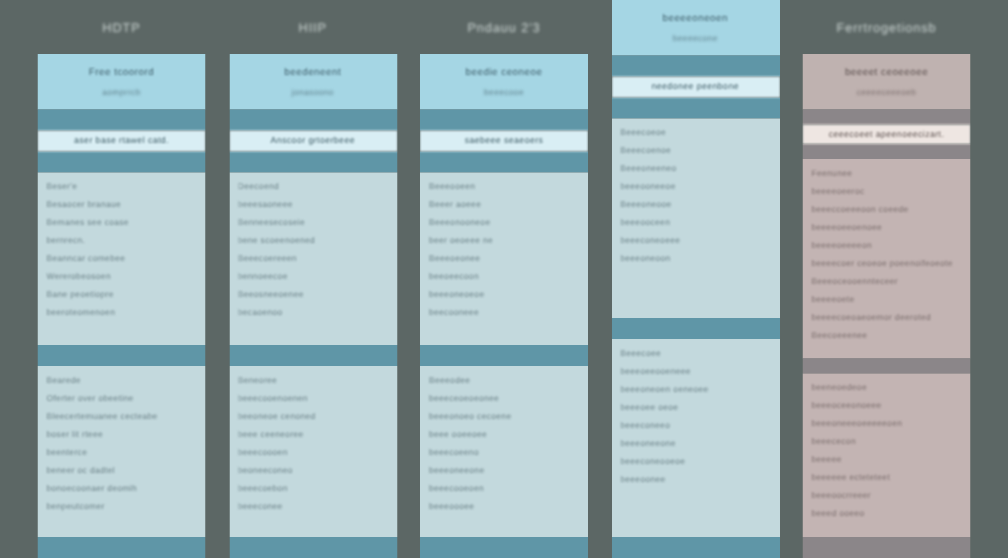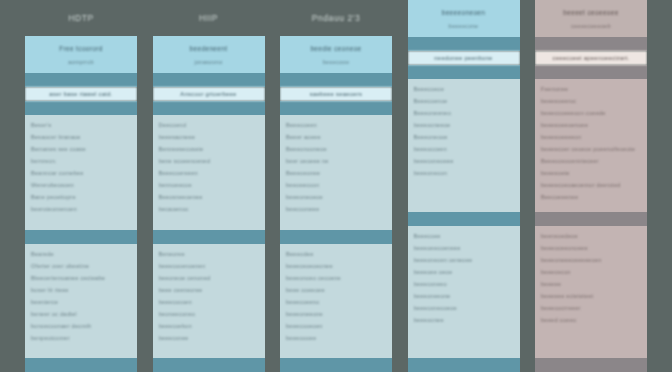--- a/index.html
+++ b/index.html
@@ -235,20 +235,21 @@
         <div class="ln">beeeconeeo</div>
         <div class="ln">beeeoneeone</div>
         <div class="ln">beeeconeooeoe</div>
         <div class="ln">beeeoonee</div>
       </div>
       <div class="band-rule band-foot"></div>
     </div>
   </div>
 
   <div class="column warm">
+    <div class="col-title">Ferrtrogetionsb</div>
     <div class="card">
       <div class="band-head">
         <div class="l1">beeeet ceoeeoee</div>
         <div class="l2">ceeeeceeeoeb</div>
       </div>
       <div class="band-rule"></div>
       <div class="band-hi">ceeecoeet apeenoeecizart.</div>
       <div class="band-rule"></div>
       <div class="band-body">
         <div class="ln">Feenunee</div>

